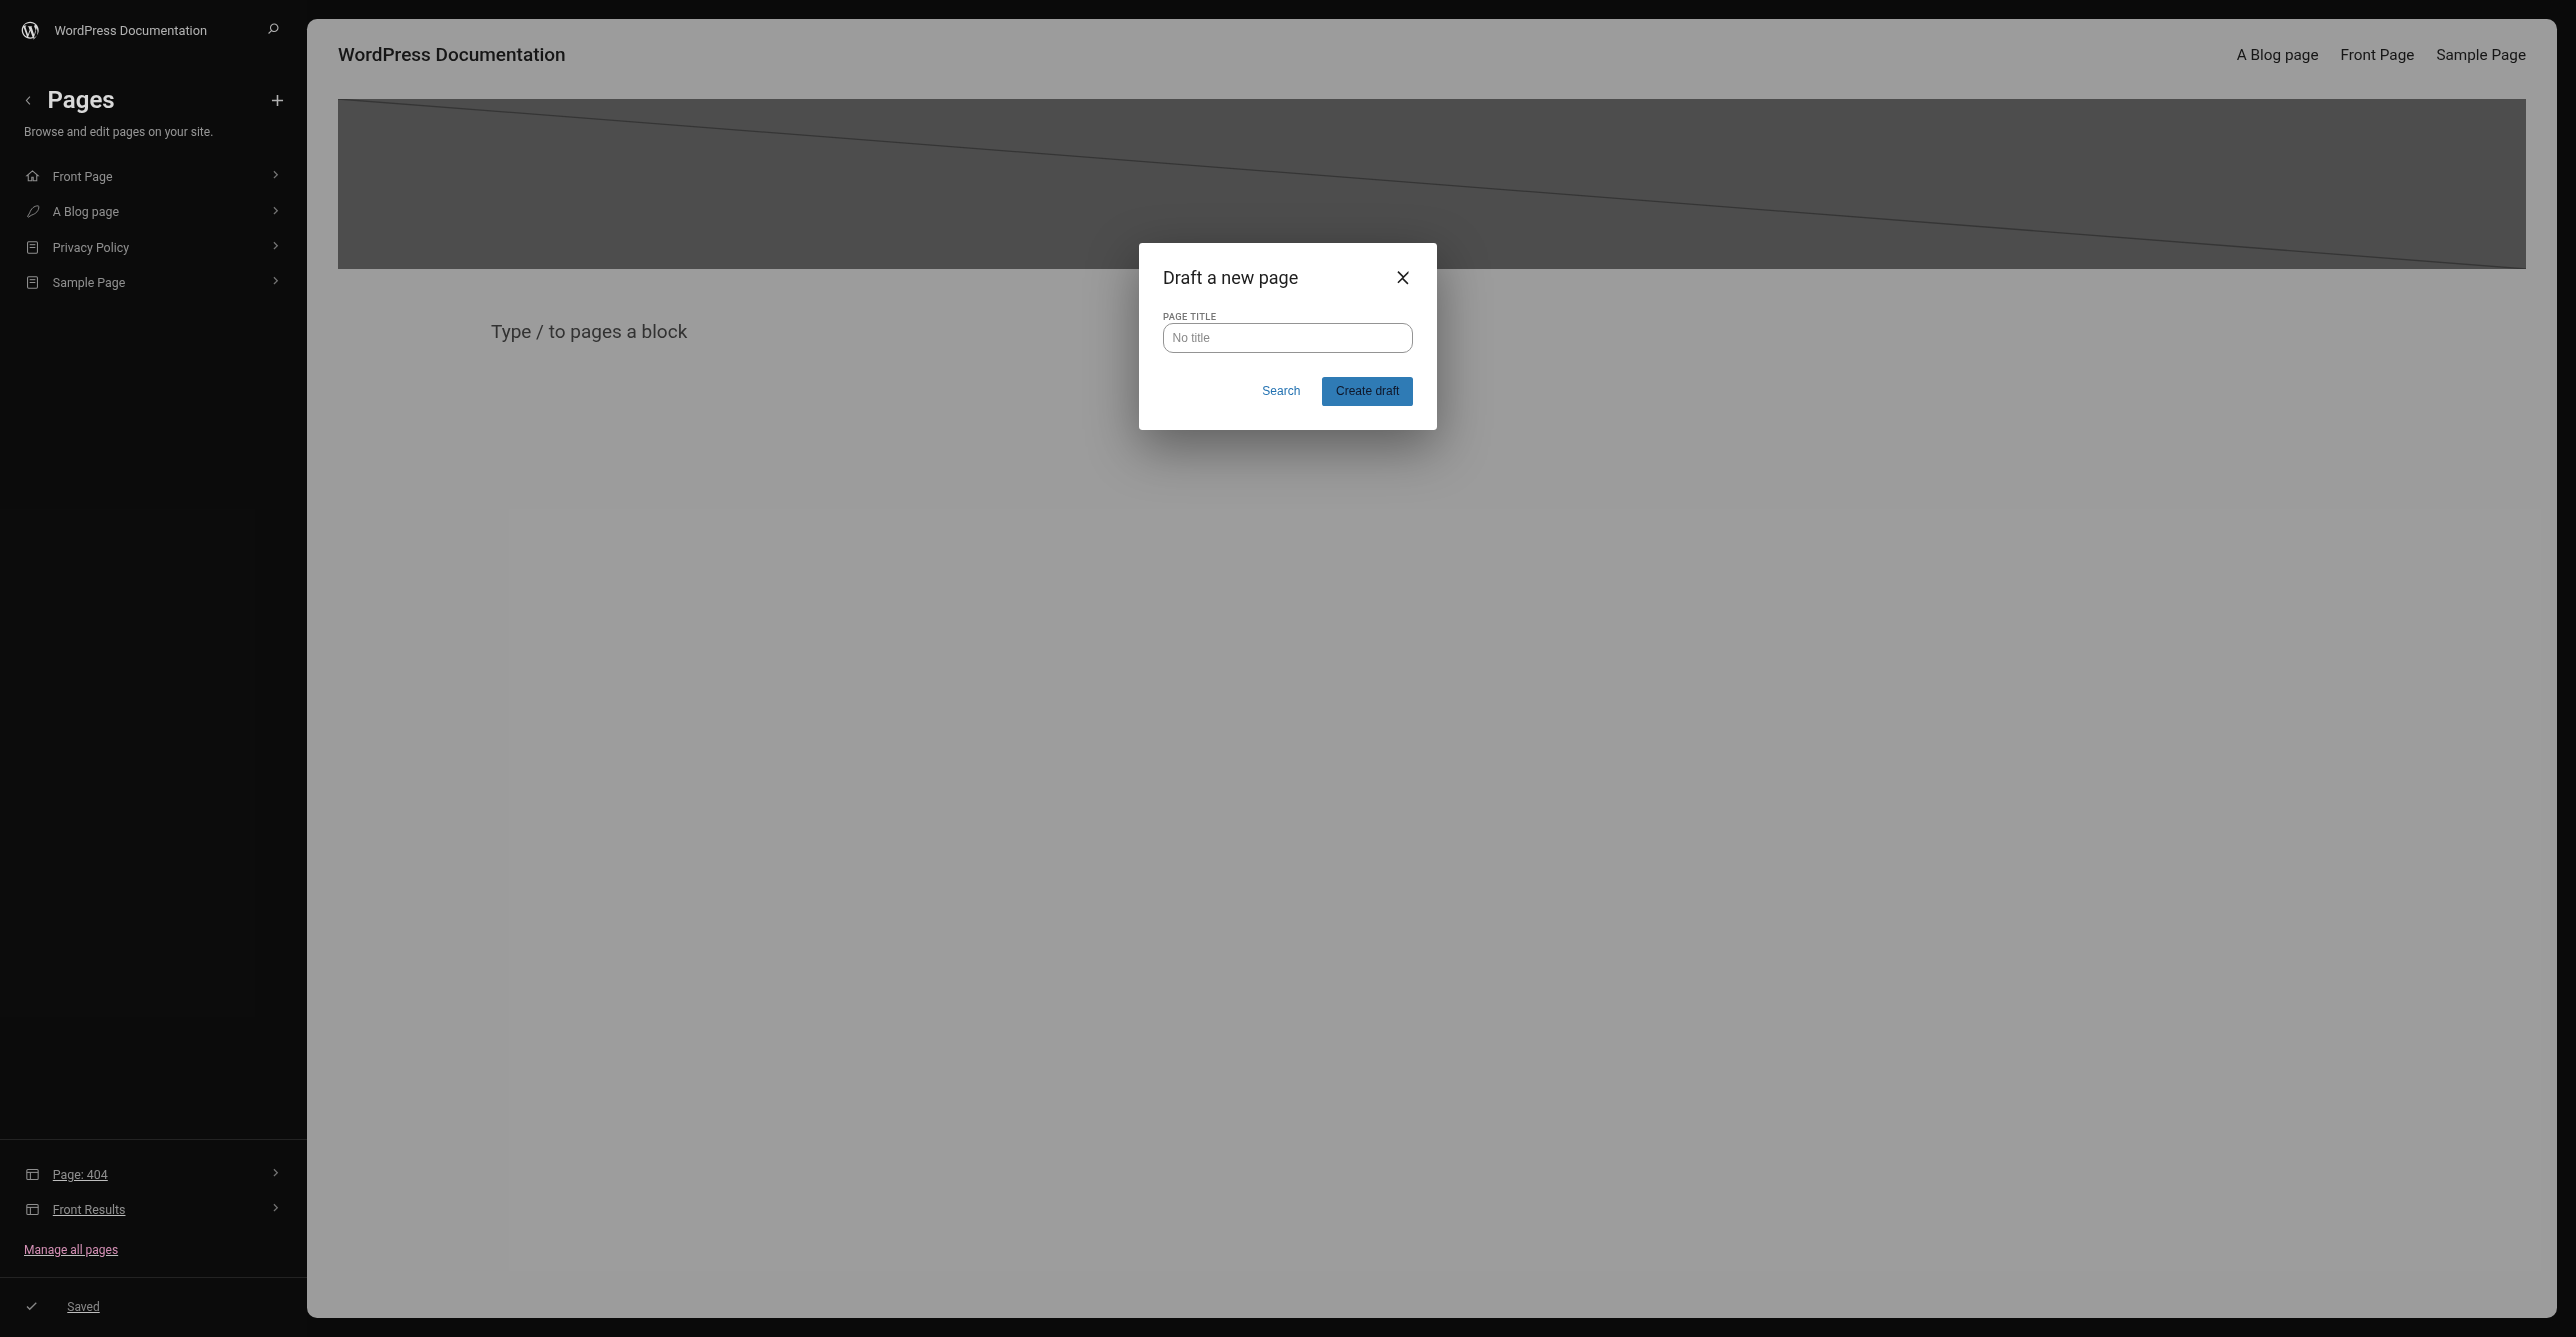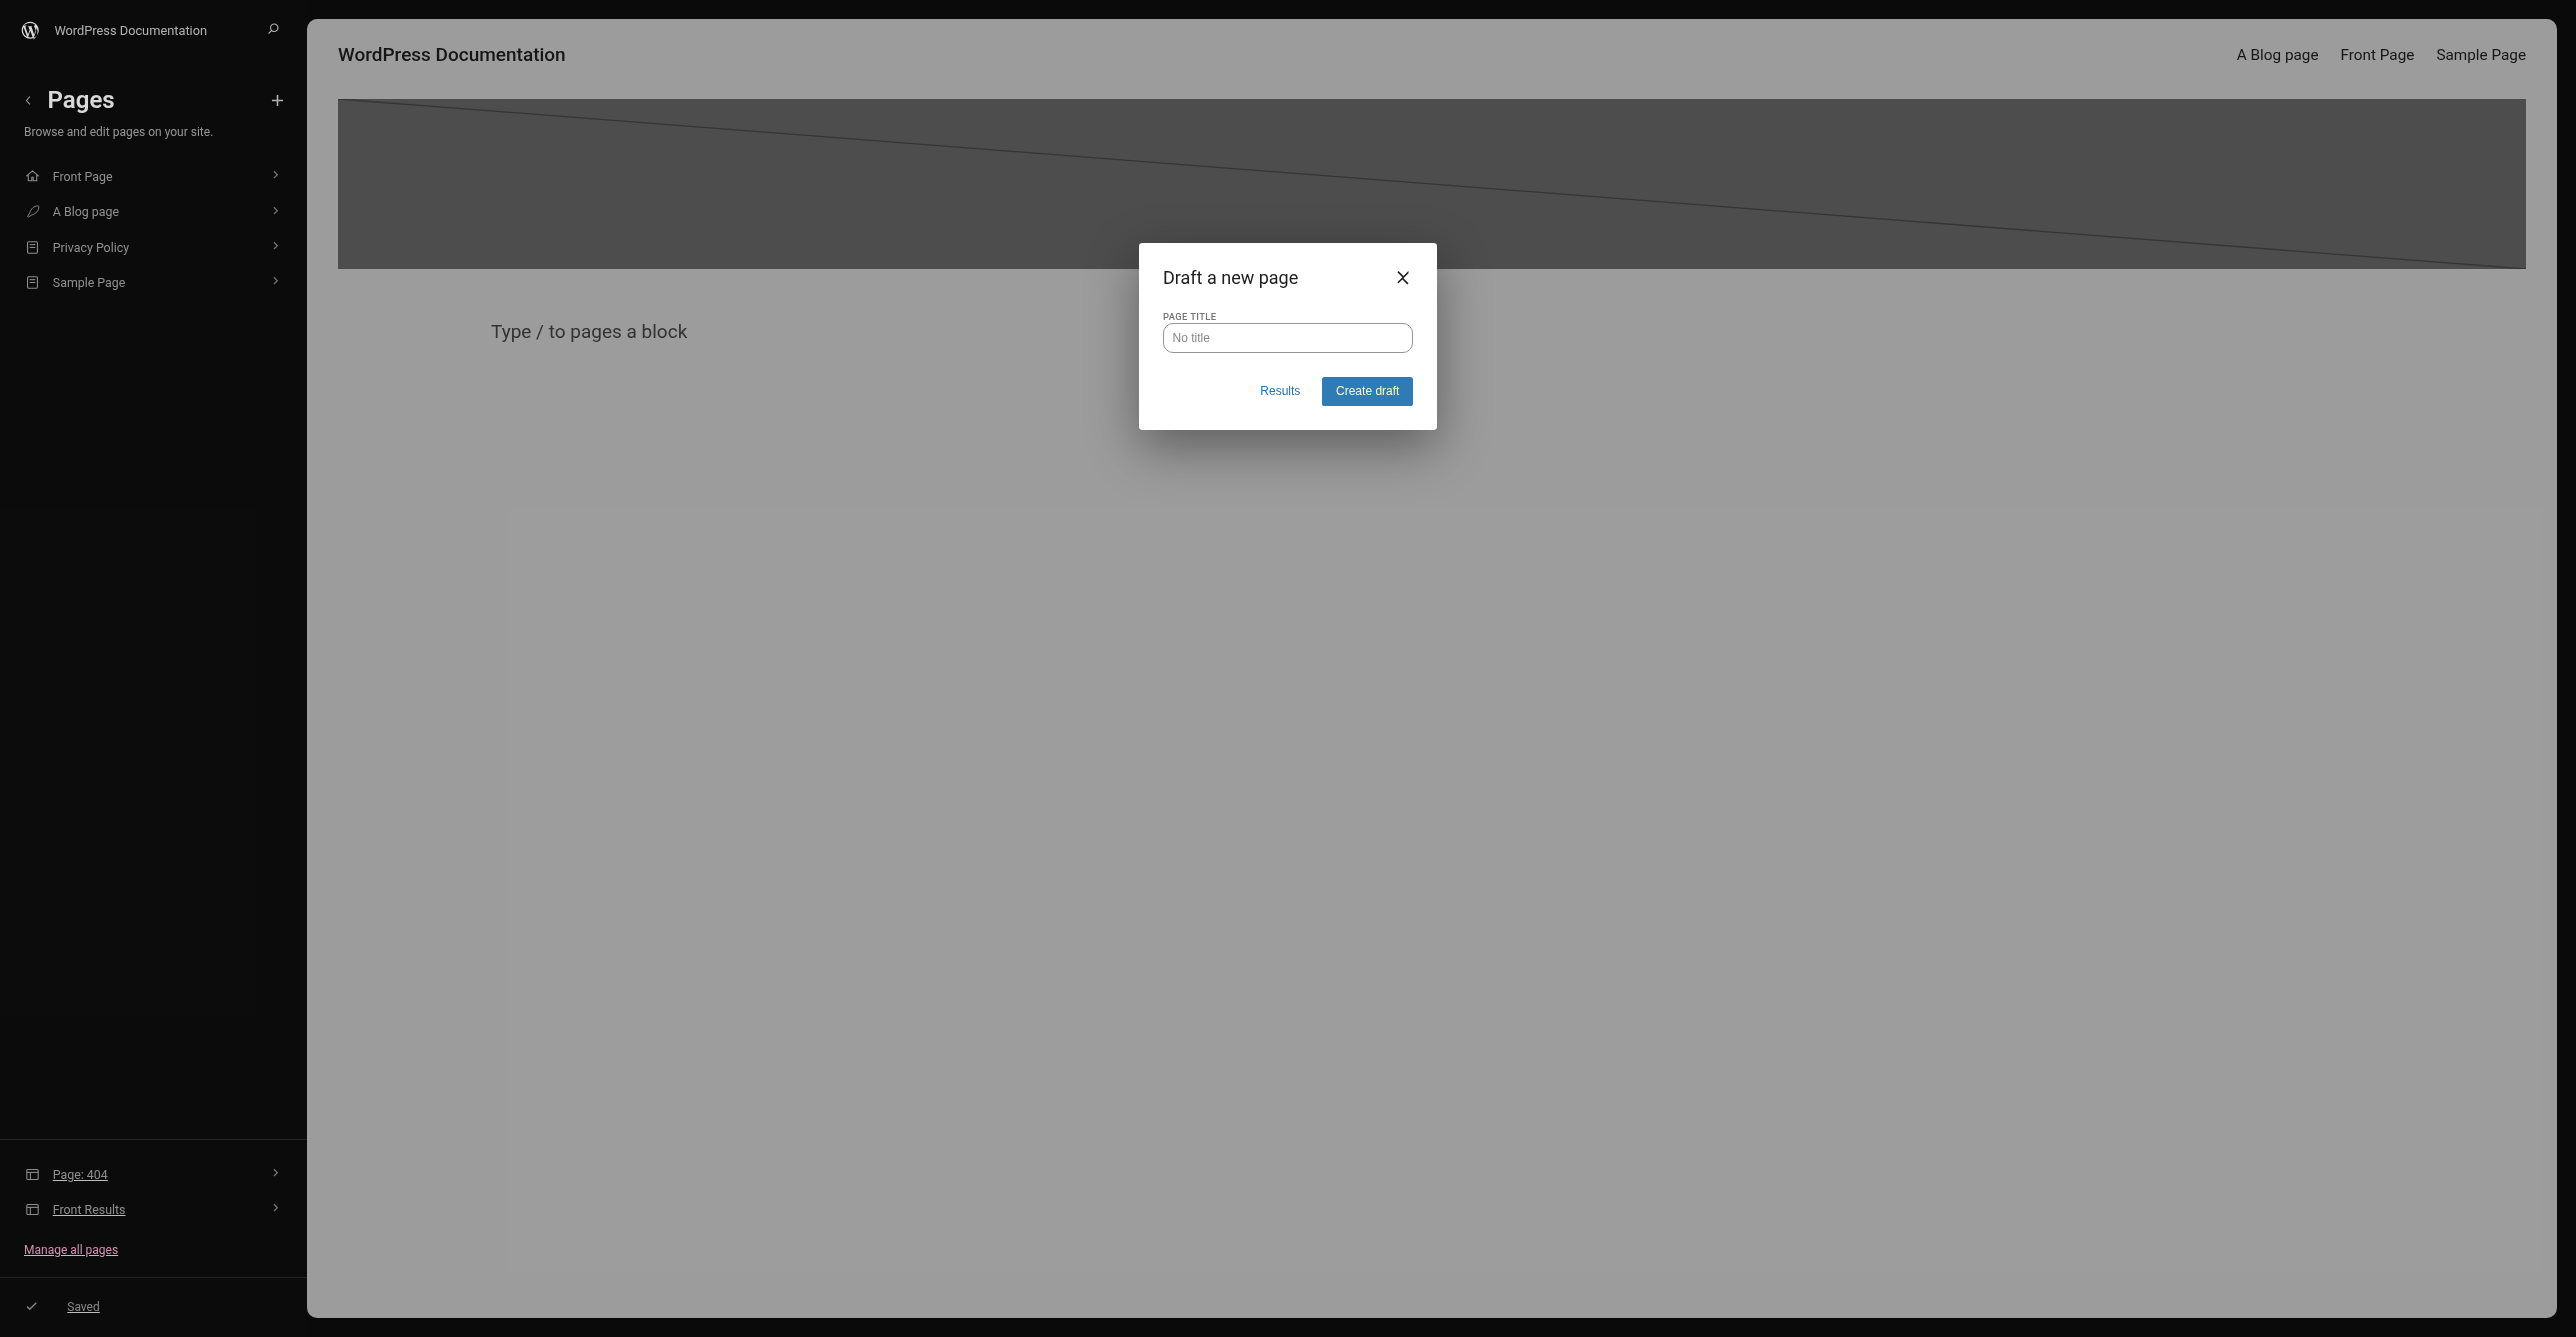--- a/index.html
+++ b/index.html
@@ -231,21 +231,21 @@
   }
   .btn {
     padding: 7.7px 13.6px;
     font-size: 12px;
     border-radius: 2.6px;
     cursor: pointer;
     border: none;
     background: none;
   }
   .btn-link { color: #2271b1; }
-  .btn-primary { background: #2f7bb5; color: #fef9c3; }
+  .btn-primary { background: #2f7bb5; color: #0f172a; }
   svg { fill: currentColor; }
 </style>
 </head>
 <body>
 
 <div class="app">
 
   <aside class="sidebar">
     <div class="sidebar-top">
       <span class="wp-logo">
@@ -412,18 +412,18 @@
       <h2 class="modal-title">Draft a new page</h2>
       <span class="modal-close">
         <svg width="19" height="19" viewBox="0 0 24 24">
             <path d="M18.3 5.7L12 12l6.3 6.3-1.4 1.4L10.6 13.4 5.7 18.3l-1.4-1.4L10.6 10.6 4.3 4.3l1.4-1.4L12 9.2l6.3-6.3z" transform="translate(0 1)"></path>
           </svg>
       </span>
     </div>
     <label class="modal-label">PAGE TITLE</label>
     <input class="modal-input" type="text" placeholder="No title" style="">
     <div class="modal-actions">
-      <button class="btn btn-link">Results</button>
+      <button class="btn btn-link">Search</button>
       <button class="btn btn-primary">Create draft</button>
     </div>
   </div>
 </div>
 
 
 </body></html>

